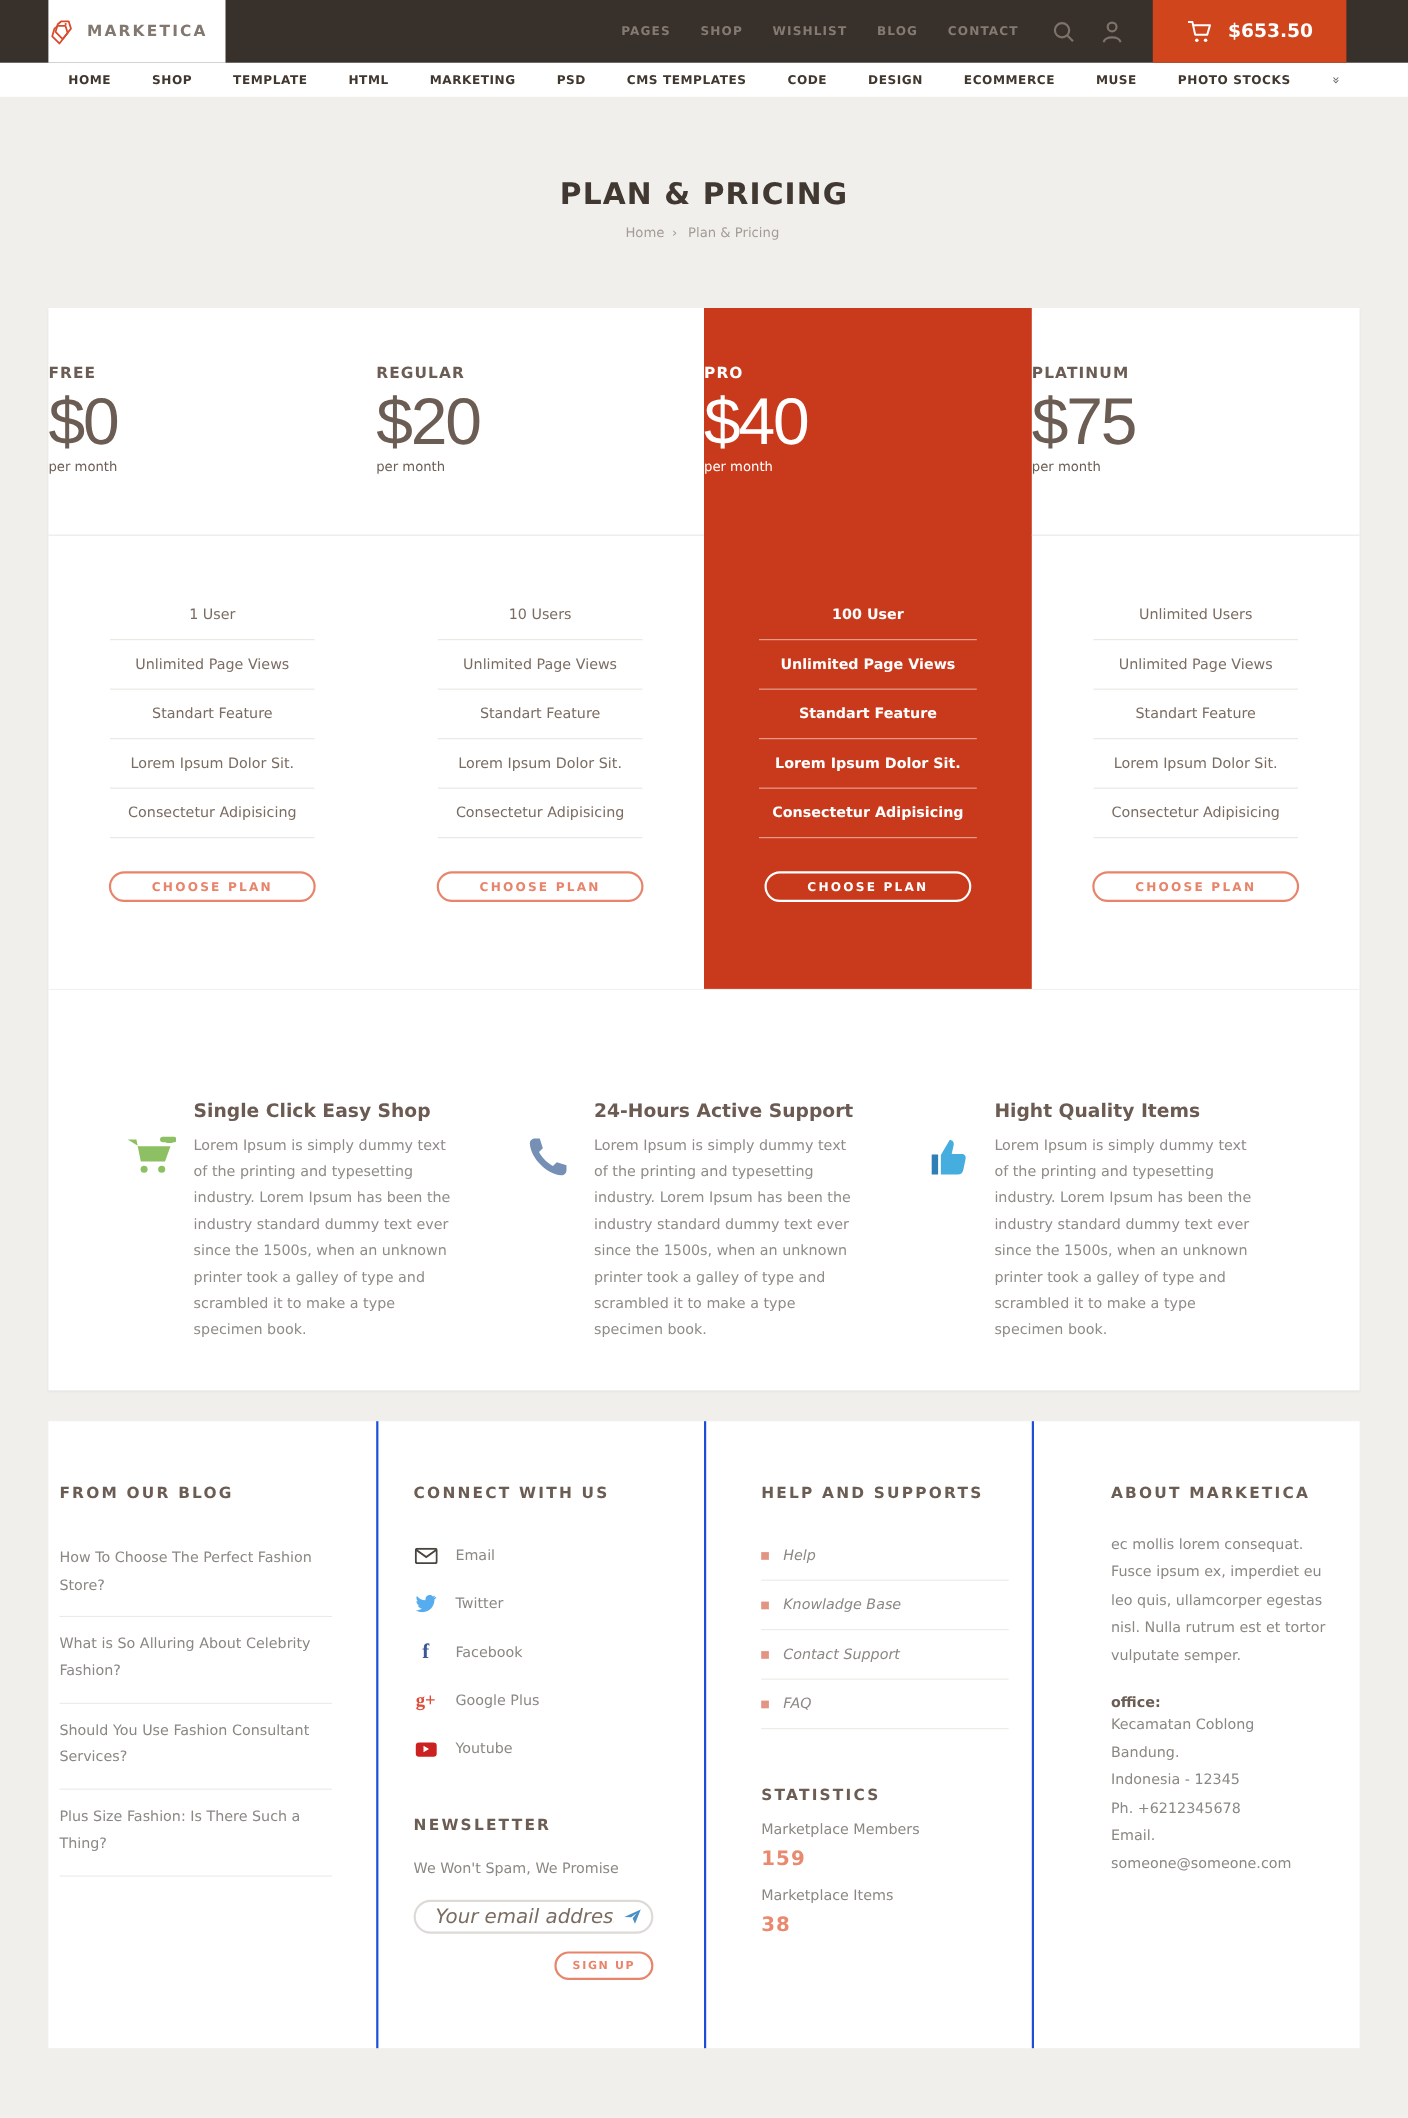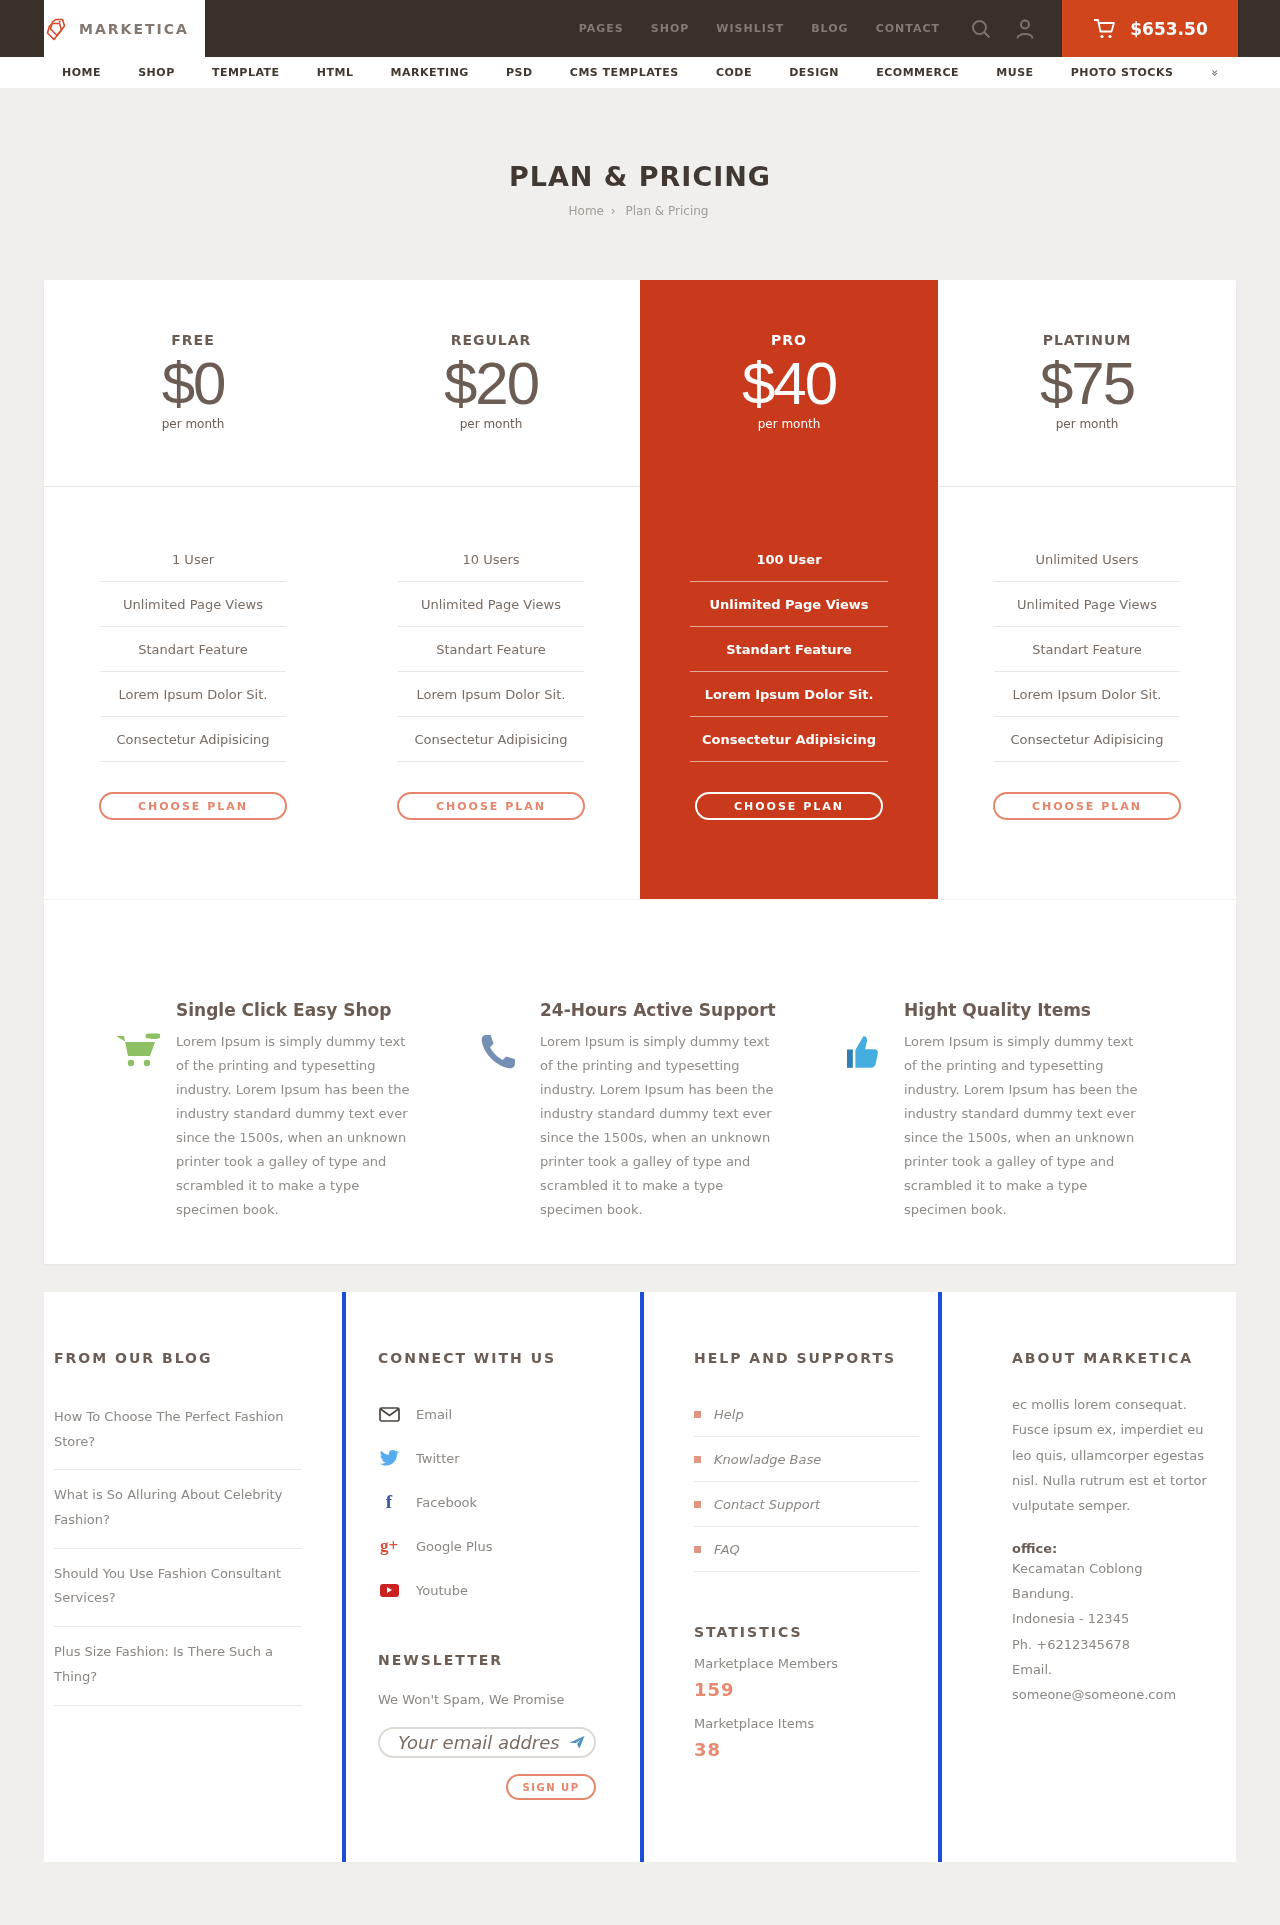--- a/index.html
+++ b/index.html
@@ -11,36 +11,36 @@
   }
   
   .topbar { height:57px; background:#38302b; display:flex; align-items:center; position:relative; }
   .logo-block { position:absolute; left:44px; top:0; width:161px; height:57px; background:#fff;
     display:flex; align-items:center; gap:9px; }
   .brand { font-size:14px; font-weight:bold; letter-spacing:2px; color:#837870; }
   .topnav { margin-left:auto; display:flex; align-items:center; gap:27px; }
   .topnav a { font-size:11px; font-weight:bold; letter-spacing:1px; color:#857a72; text-decoration:none; }
   .top-icons { display:flex; align-items:center; gap:22px; margin-left:30px; margin-right:26px; }
   .cart-block { width:176px; height:57px; background:#d0451c; display:flex; align-items:center;
-    justify-content:center; gap:12px; margin-right:42px; color:#fff; font-size:17px; font-weight:bold; }
+    justify-content:center; gap:12px; margin-right:56px; color:#fff; font-size:17px; font-weight:bold; }
   
   .mainnav { height:31px; background:#fff; display:flex; align-items:center; padding:0 62px;
     justify-content:space-between; }
   .mainnav a { font-size:11px; font-weight:bold; letter-spacing:.5px; color:#40372f; text-decoration:none; }
   .nav-chevron { color:#6b6159; font-size:12px; display:inline-block; transform:rotate(90deg); }
   
   .hero { height:192px; text-align:center; padding-top:73px; }
   .hero h1 { font-size:27px; letter-spacing:1px; color:#403831; font-weight:bold; }
   .breadcrumb { margin-top:12px; font-size:12px; color:#a39c95; }
   .breadcrumb span { margin:0 3px; }
   
   .content-card { width:1192px; margin:0 auto; background:#fff; box-shadow:0 1px 2px rgba(0,0,0,.05); }
   .plans { display:flex; border-bottom:1px solid #f3f1ee; }
   .plan-col { width:25%; display:flex; flex-direction:column; height:619px; }
-  .plan-head { height:207px; text-align:center; padding-top:52px; border-bottom:1px solid #eae7e3; }
+  .plan-head { height:207px; padding-top:52px; border-bottom:1px solid #eae7e3; }
   .plan-name { font-size:14px; font-weight:bold; letter-spacing:1px; color:#6b5d54; }
   .plan-price { font-size:60px; line-height:1.05; color:#6b5d54; letter-spacing:-2px;
     font-family:"Liberation Sans",sans-serif; margin-top:4px; }
   .plan-period { font-size:12px; color:#6b5d54; margin-top:2px; }
   .plan-feats { list-style:none; padding-top:50px; }
   .plan-feats li { height:45px; display:flex; align-items:center; justify-content:center;
     font-size:13px; color:#7b6c62; position:relative; }
   .plan-feats li::after { content:""; position:absolute; left:56px; right:56px; bottom:0;
     height:1px; background:#eae7e3; }
   .choose-btn { margin:30px auto 0; display:block; width:188px; height:28px; border-radius:14px;
@@ -56,21 +56,21 @@
   .plan-col.highlight .choose-btn { border-color:#fff; color:#fff; }
   
   .benefits { min-height:364px; display:flex; padding:100px 60px 36px 70px; gap:30px; }
   .benefit { width:345px; display:grid; grid-template-columns:62px 1fr; column-gap:0; align-content:start; }
   .benefit h3 { grid-column:2; font-size:17px; font-weight:bold; color:#6b5b52; margin-bottom:10px; }
   .benefit .b-icon { grid-column:1; grid-row:2; padding-top:2px; }
   .benefit p { grid-column:2; grid-row:2; font-size:13px; line-height:1.85; color:#8f8b87; padding-right:38px; }
   
   .footer { width:1192px; margin:28px auto 0; background:#fff; display:flex; min-height:570px; }
   .fcol { width:25%; padding-top:58px; padding-bottom:60px; }
-  .fcol + .fcol { border-left:4px solid #1d4ed8; }
+  .fcol + .fcol { border-left:2px solid #1d4ed8; }
   .fcol-inner { padding-left:10px; padding-right:40px; }
   .fcol2 .fcol-inner { padding-left:32px; padding-right:40px; }
   .fcol3 .fcol-inner { padding-left:50px; padding-right:40px; }
   .fcol4 .fcol-inner { padding-left:70px; padding-right:25px; }
   .fhead { font-size:14px; font-weight:bold; letter-spacing:2px; color:#6b5d54; margin-bottom:26px; }
   .blog-list { list-style:none; }
   .blog-list li { font-size:13px; line-height:1.9; color:#8b8783; padding:13px 0 15px;
     border-bottom:1px solid #eceae6; cursor:pointer; }
   .social-list { list-style:none; }
   .social-list li { height:44px; display:flex; align-items:center; gap:16px; font-size:13px;

